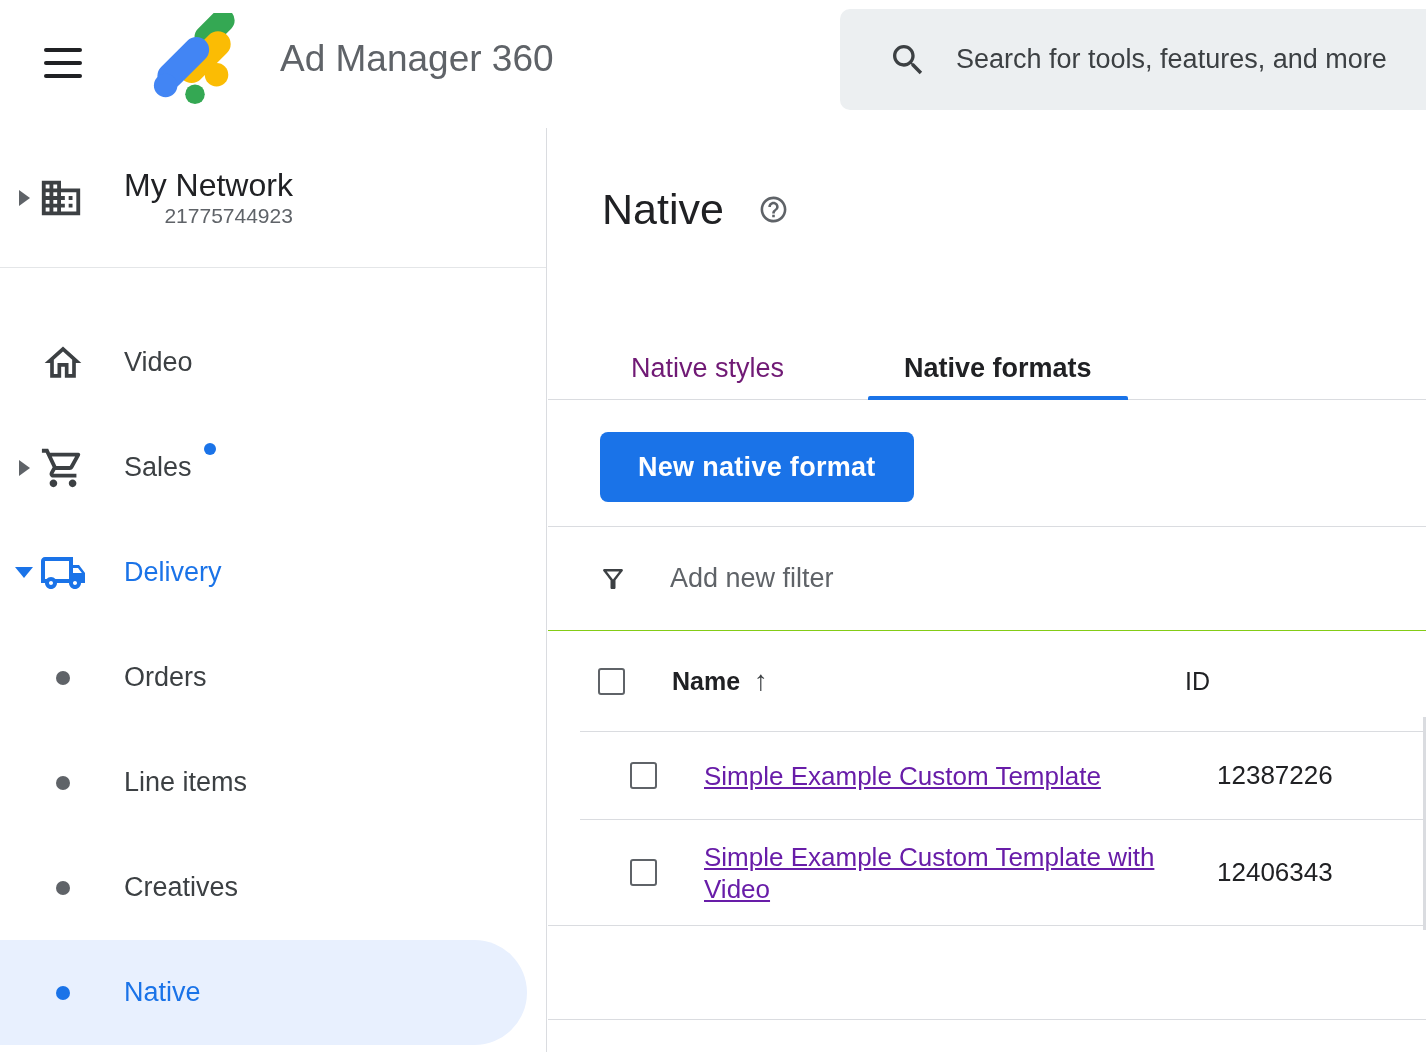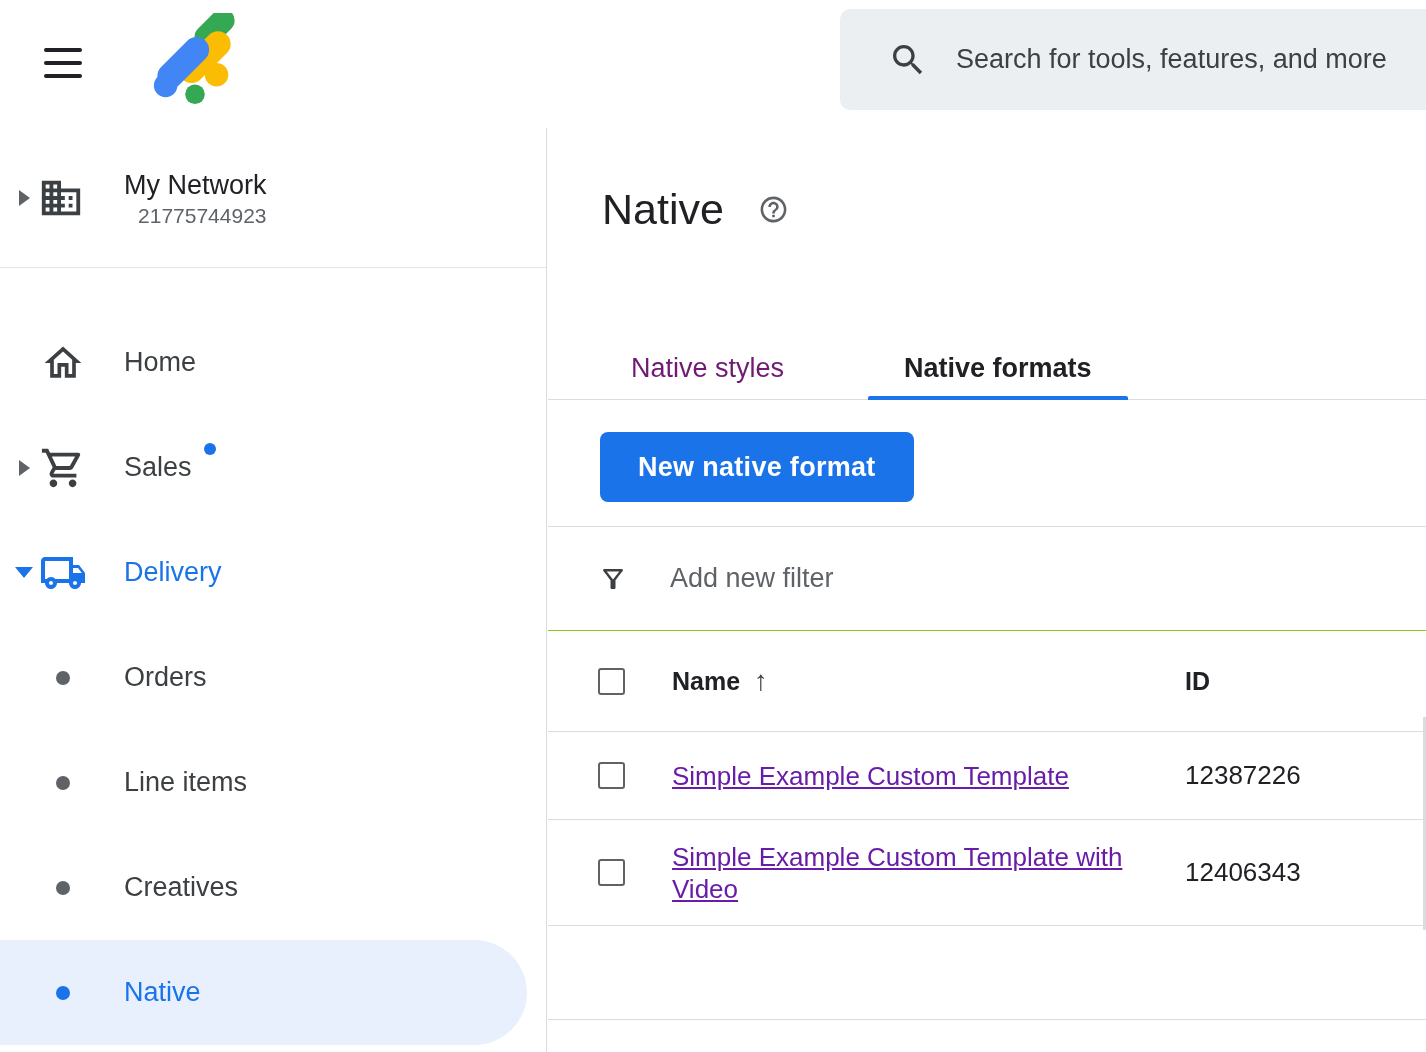--- a/index.html
+++ b/index.html
@@ -20,21 +20,21 @@
   .search-input::placeholder{color:#3c4043;opacity:1;}
 
   
   .sidebar{position:absolute;top:128px;left:0;width:547px;height:924px;border-right:1px solid #dadce0;background:#fff;}
   .network{height:140px;border-bottom:1px solid #e4e6e8;display:flex;align-items:center;position:relative;cursor:pointer;}
   .chev-right{width:0;height:0;border-top:8px solid transparent;border-bottom:8px solid transparent;border-left:11px solid #5f6368;}
   .chev-down{width:0;height:0;border-left:9px solid transparent;border-right:9px solid transparent;border-top:11px solid #1a73e8;}
   .chev-slot{position:absolute;left:12px;width:24px;display:flex;justify-content:center;}
   .network-icon{position:absolute;left:38px;}
   .network-text{margin-left:124px;}
-  .network-name{font-size:27px;color:#202124;line-height:36px;}
+  .network-name{font-size:32px;color:#202124;line-height:36px;}
   .network-id{font-size:21px;color:#5f6368;line-height:26px;text-align:right;}
   .nav{margin-top:42px;}
   .nav-item,.sub-item{height:105px;display:flex;align-items:center;position:relative;cursor:pointer;}
   .nav-icon{position:absolute;left:38px;width:50px;display:flex;justify-content:center;}
   .nav-label{margin-left:124px;font-size:27px;color:#3c4043;white-space:nowrap;}
   .nav-label.blue{color:#1a73e8;}
   .sales-dot{width:12px;height:12px;border-radius:50%;background:#1a73e8;margin-left:12px;align-self:flex-start;margin-top:28px;}
   .bullet{position:absolute;left:56px;width:14px;height:14px;border-radius:50%;background:#5f6368;}
   .sub-item.selected{width:527px;background:#e8f0fe;border-radius:0 60px 60px 0;}
   .sub-item.selected .bullet{background:#1a73e8;}
@@ -50,22 +50,22 @@
   .tab.active{color:#202124;font-weight:700;justify-content:center;}
   .tab.active::after{content:"";position:absolute;left:0;right:0;bottom:-1px;height:4px;background:#1a73e8;border-radius:2px 2px 0 0;}
   .new-btn{display:block;margin:32px 0 0 52px;height:70px;padding:0 38px;background:#1a73e8;color:#fff;border:none;border-radius:8px;font-family:inherit;font-size:27px;font-weight:700;letter-spacing:0.3px;cursor:pointer;}
   .filter-row{margin-top:24px;border-top:1px solid #dadce0;height:104px;display:flex;align-items:center;cursor:pointer;}
   .filter-icon{margin-left:50px;}
   .filter-label{margin-left:42px;font-size:27px;color:#5f6368;}
   .thead{border-top:1px solid #84cc16;height:101px;display:flex;align-items:center;position:relative;}
   .checkbox{width:27px;height:27px;border:2px solid #5f6368;border-radius:3px;margin-left:50px;flex:0 0 auto;background:#fff;cursor:pointer;}
   .th-name{margin-left:47px;font-size:25px;font-weight:700;color:#202124;cursor:pointer;}
   .sort-arrow{margin-left:14px;font-size:28px;color:#3c4043;cursor:pointer;}
-  .th-id{position:absolute;left:637px;font-size:25px;font-weight:700;color:#202124;cursor:pointer;}
-  .trow{border-top:1px solid #dadce0;display:flex;align-items:center;position:relative;}
+  .th-id{position:absolute;left:637px;font-size:25px;font-weight:400;color:#202124;cursor:pointer;}
+  .trow{border-top:1px solid #dadce0;display:flex;align-items:center;position:relative;margin-left:32px;}
   .trow.r1{height:88px;}
   .trow.r2{height:106px;}
   .cell-name{margin-left:47px;width:478px;font-size:26px;line-height:32px;}
   .cell-name a{color:#681da8;text-decoration:underline;cursor:pointer;}
   .cell-id{position:absolute;left:637px;font-size:26px;color:#202124;}
   .table-end{border-top:1px solid #dadce0;height:95px;border-bottom:1px solid #dadce0;}
   .scroll-thumb{position:absolute;right:0;top:717px;width:3px;height:213px;background:#dadce0;cursor:pointer;}
 </style>
 </head>
 <body>
@@ -79,20 +79,21 @@
 
   <svg class="logo" viewBox="0 0 96 96">
     <rect x="44" y="4" width="48" height="24" rx="12" transform="rotate(-45 68 16)" fill="#34a853"></rect>
     <rect x="26" y="32" width="64" height="26" rx="13" transform="rotate(-45 58 45)" fill="#fbbc04"></rect>
     <rect x="4" y="38" width="64" height="26" rx="13" transform="rotate(-45 36 51)" fill="#4285f4"></rect>
     <circle cx="18" cy="74" r="12" fill="#4285f4"></circle>
     <circle cx="48" cy="83" r="10" fill="#34a853"></circle>
     <circle cx="70" cy="63" r="12" fill="#fbbc04"></circle>
   </svg>
 
+  <div class="app-title">Ad Manager 360</div>
 
   <div class="searchbar">
     <svg width="40" height="40" viewBox="0 0 24 24">
       <path fill="#3c4043" d="M15.5 14h-.79l-.28-.27C15.41 12.59 16 11.11 16 9.5 16 5.91 13.09 3 9.5 3S3 5.91 3 9.5 5.91 16 9.5 16c1.61 0 3.09-.59 4.23-1.57l.27.28v.79l5 4.99L20.49 19l-4.99-5zm-6 0C7.01 14 5 11.99 5 9.5S7.01 5 9.5 5 14 7.01 14 9.5 11.99 14 9.5 14z"></path>
     </svg>
     <input class="search-input" type="text" placeholder="Search for tools, features, and more" style="">
   </div>
 </header>
 
 <aside class="sidebar">
@@ -111,21 +112,21 @@
   </div>
 
   <nav class="nav">
 
     <div class="nav-item">
       <span class="nav-icon">
         <svg width="44" height="44" viewBox="0 0 24 24">
             <path fill="#3c4043" d="M12 5.69l5 4.5V18h-2v-6H9v6H7v-7.81l5-4.5M12 3L2 12h3v8h6v-6h2v6h6v-8h3L12 3z"></path>
           </svg>
       </span>
-      <span class="nav-label">Home</span>
+      <span class="nav-label">Video</span>
     </div>
 
     <div class="nav-item">
       <span class="chev-slot">
           <span class="chev-right"></span>
         </span>
       <span class="nav-icon">
         <svg width="46" height="46" viewBox="0 0 24 24">
             <path fill="#3c4043" d="M15.55 13c.75 0 1.41-.41 1.75-1.03l3.58-6.49c.37-.66-.11-1.48-.87-1.48H5.21l-.94-2H1v2h2l3.6 7.59-1.35 2.44C4.52 15.37 5.48 17 7 17h12v-2H7l1.1-2h7.45zM6.16 6h12.15l-2.76 5H8.53L6.16 6zM7 18c-1.1 0-1.99.9-1.99 2S5.9 22 7 22s2-.9 2-2-.9-2-2-2zm10 0c-1.1 0-1.99.9-1.99 2s.89 2 1.99 2 2-.9 2-2-.9-2-2-2z"></path>
           </svg>

